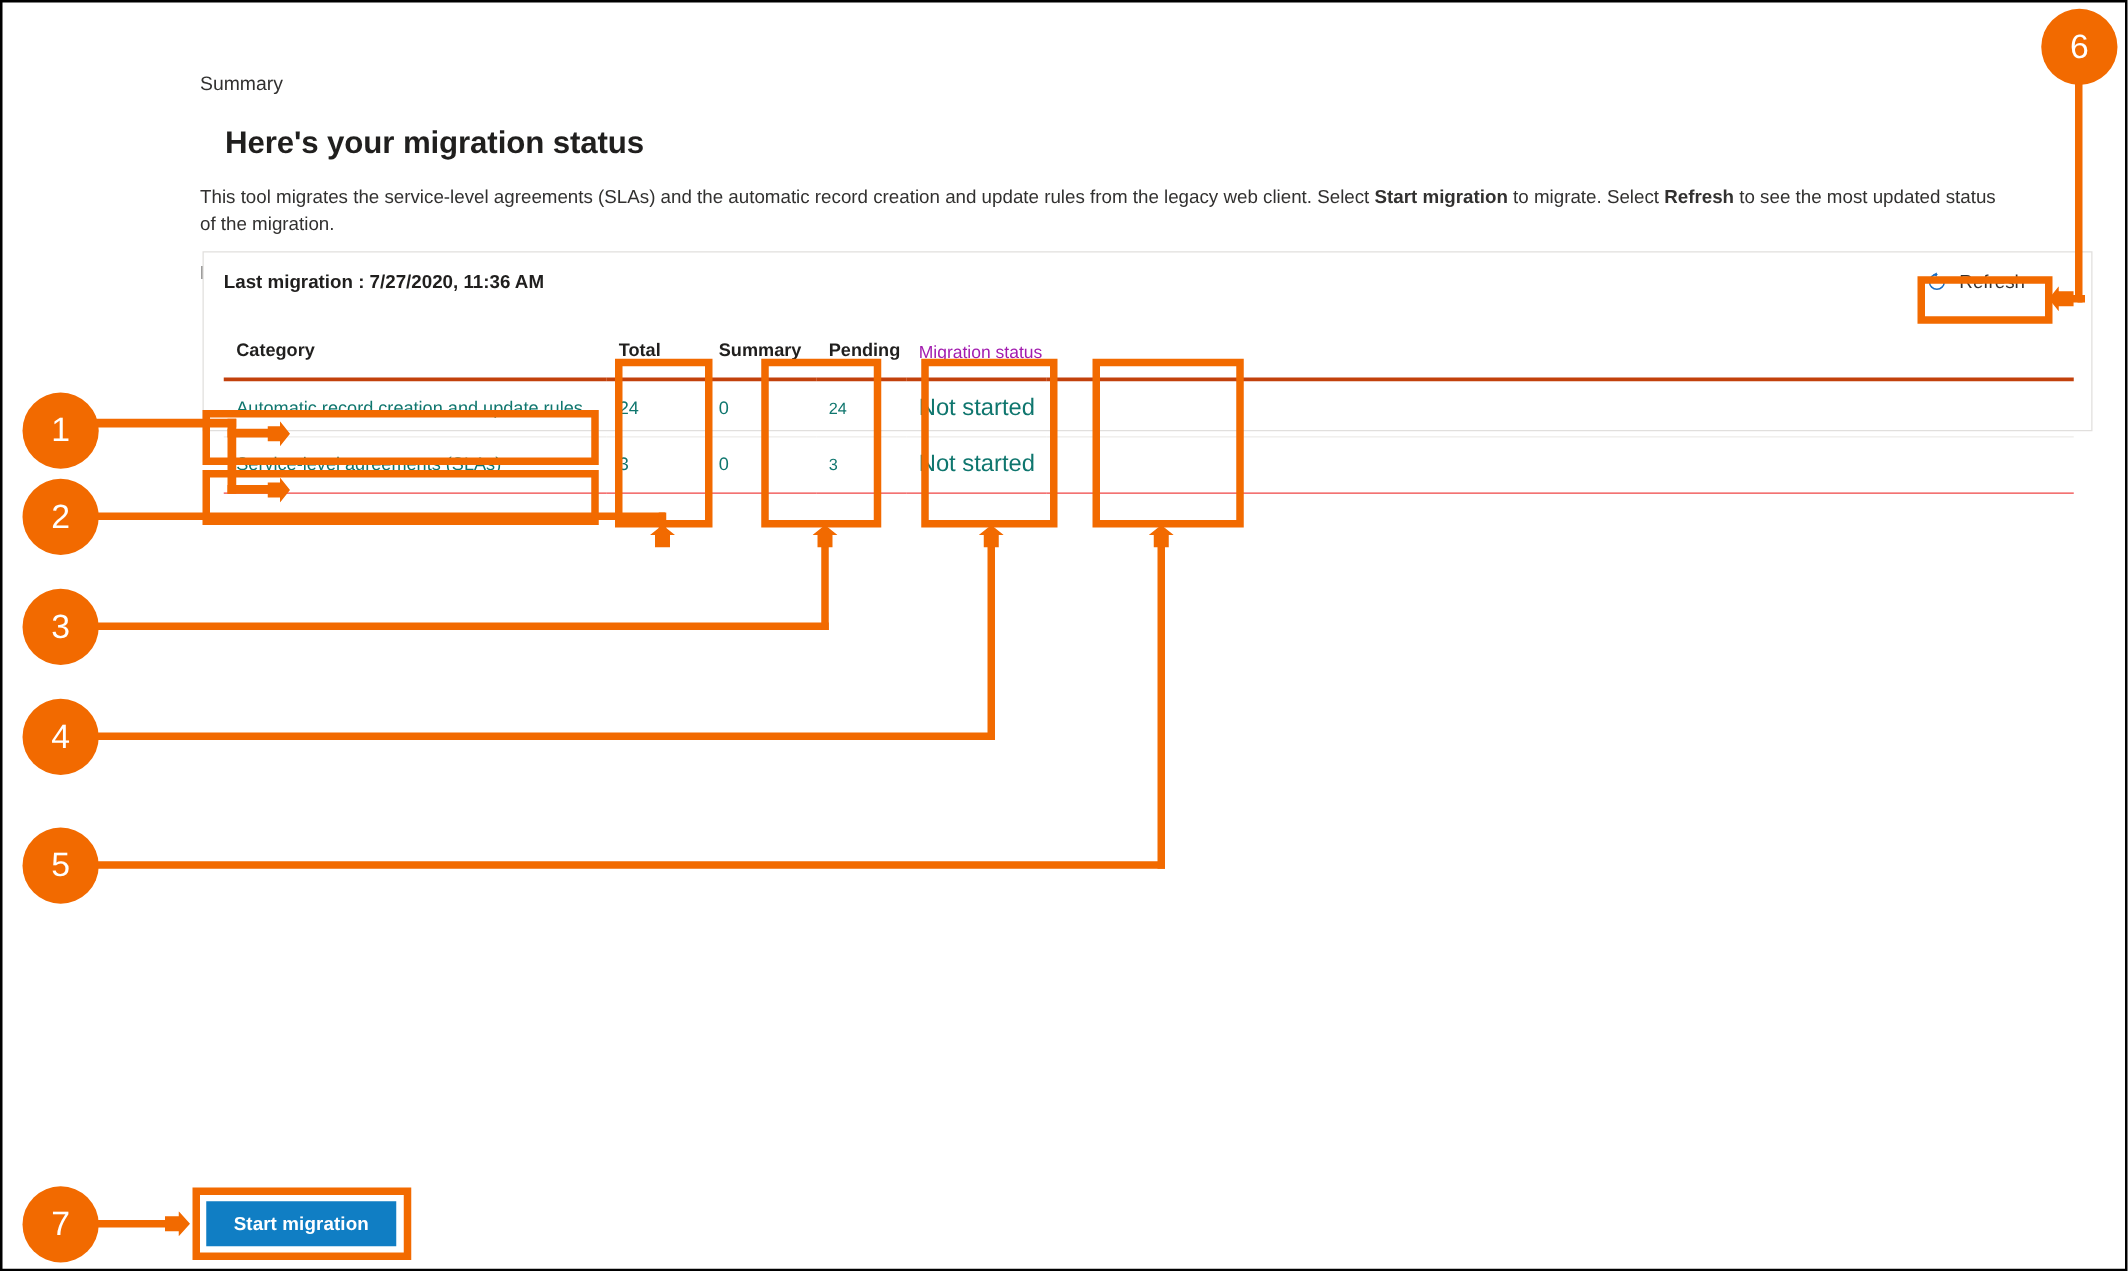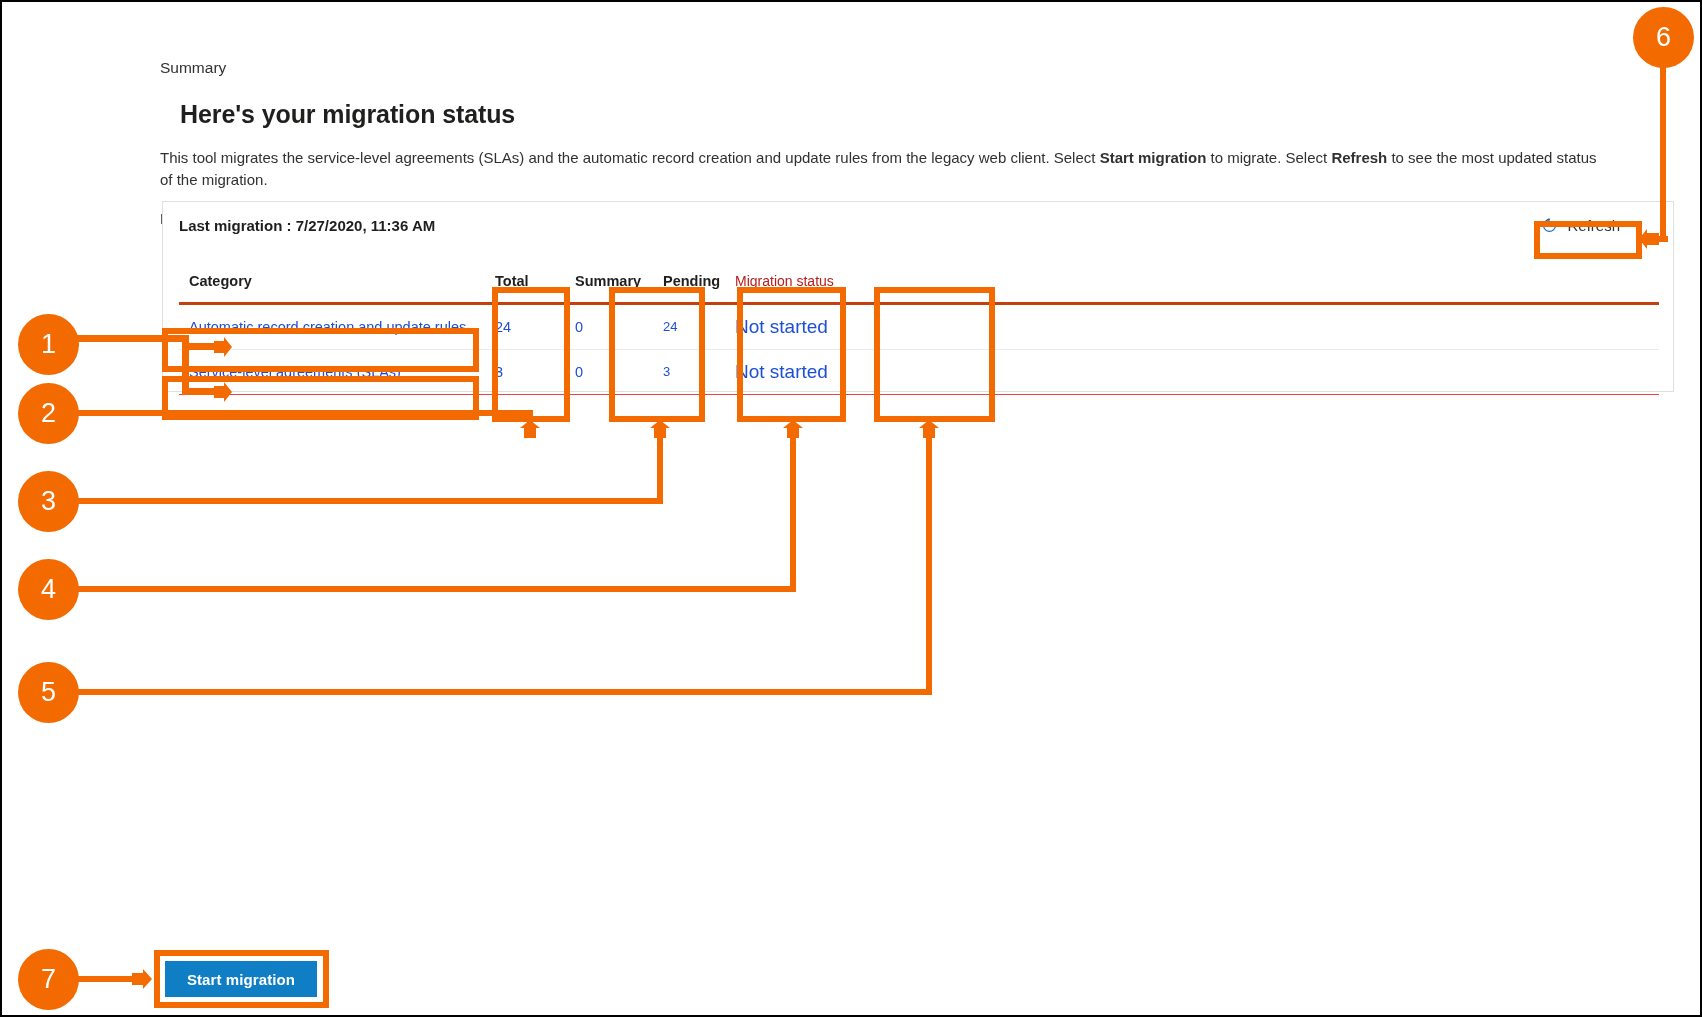--- a/index.html
+++ b/index.html
@@ -67,21 +67,21 @@
     text-decoration: none;
     border-bottom: 1px solid #1b6ec2;
   }
 
   
   #card {
     position: absolute;
     left: 160px;
     top: 199px;
     width: 1512px;
-    height: 191px;
+    height: 144px;
     border: 1px solid #e1dfdd;
     background: #ffffff;
   }
 
   #last-migration {
     position: absolute;
     left: 16px;
     top: 15px;
     font-size: 15px;
     font-weight: bold;
@@ -122,27 +122,27 @@
     font-size: 14.5px;
     color: #201f1e;
     padding: 11px 0 12px 10px;
     border-bottom: 3px solid #c2410c;
     background: #ffffff;
     vertical-align: middle;
     height: 42px;
   }
   #mig-table th.status-head {
     font-weight: normal;
-    color: #b91c1c;
+    color: #a21caf;
     font-size: 14px;
   }
   #mig-table td {
     padding: 11px 0 11px 10px;
     border-bottom: 1px solid #edebe9;
-    color: #1d4ed8;
+    color: #0f766e;
     height: 41px;
     vertical-align: middle;
   }
   #mig-table tr:last-child td { border-bottom: 1px solid #ef4444; }
   .c-cat   { width: 306px; }
   .c-total { width: 80px; }
   .c-mig   { width: 88px; }
   .c-pend  { width: 72px; }
   .c-stat  { width: 112px; }
   .c-rest  { width: auto; }

